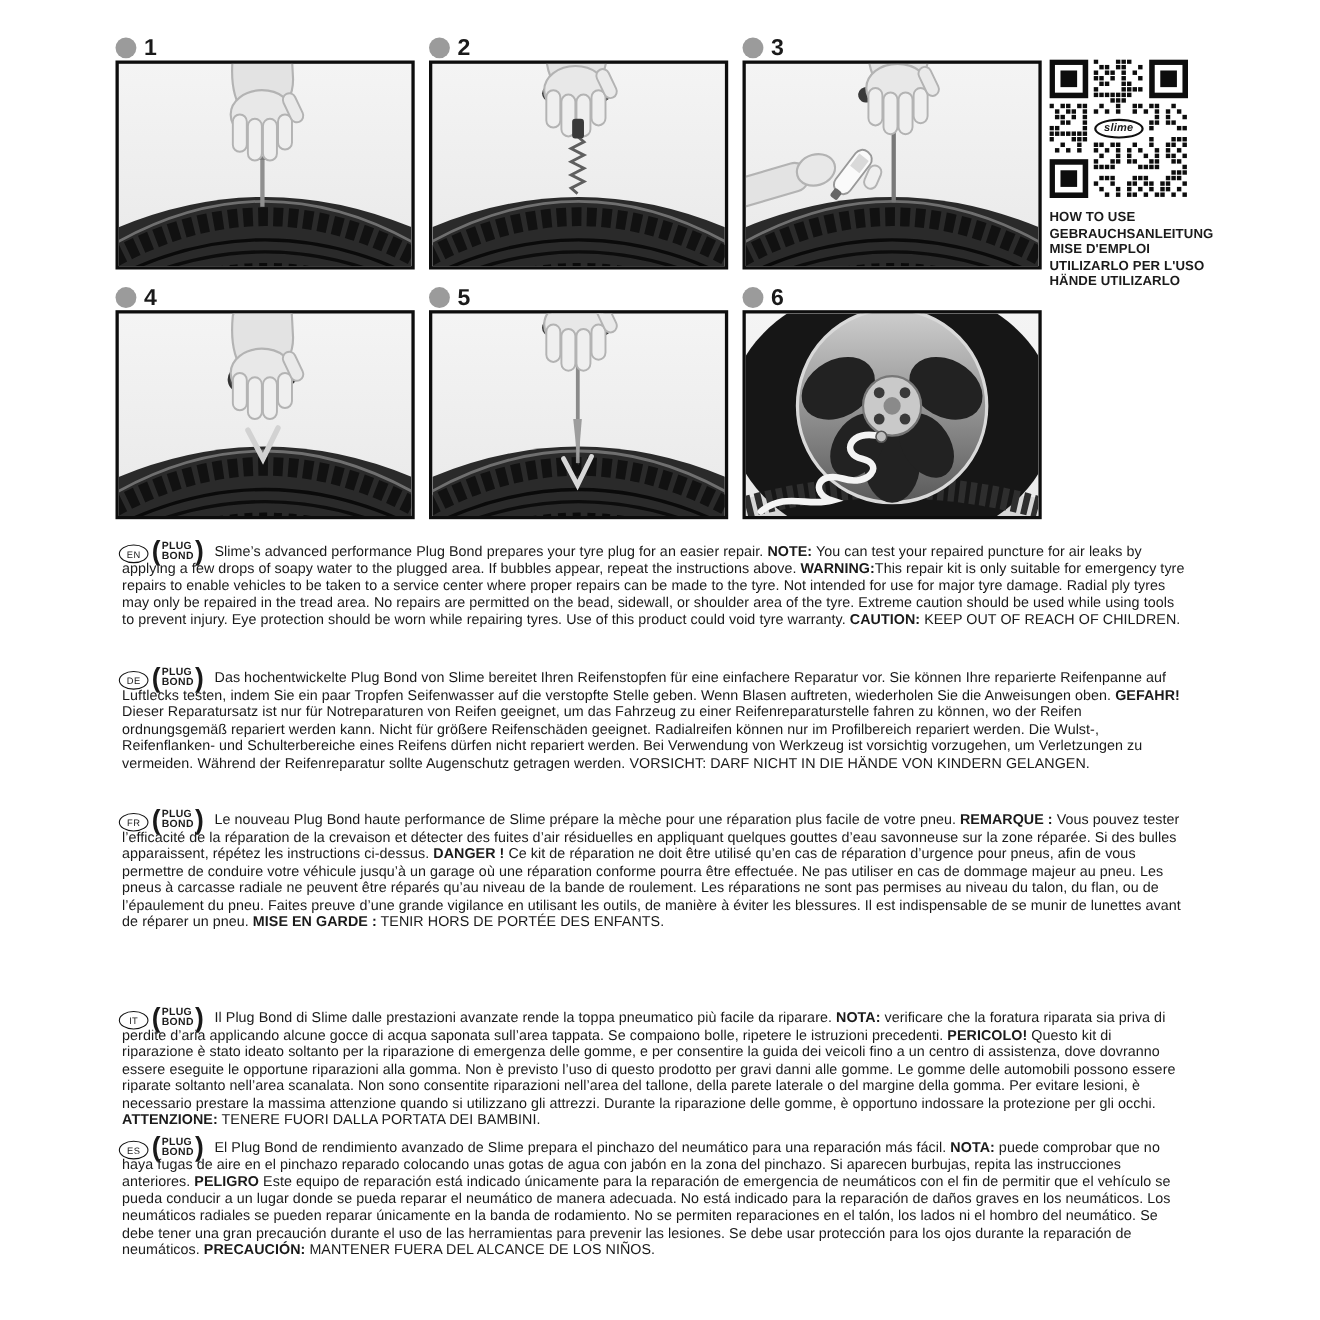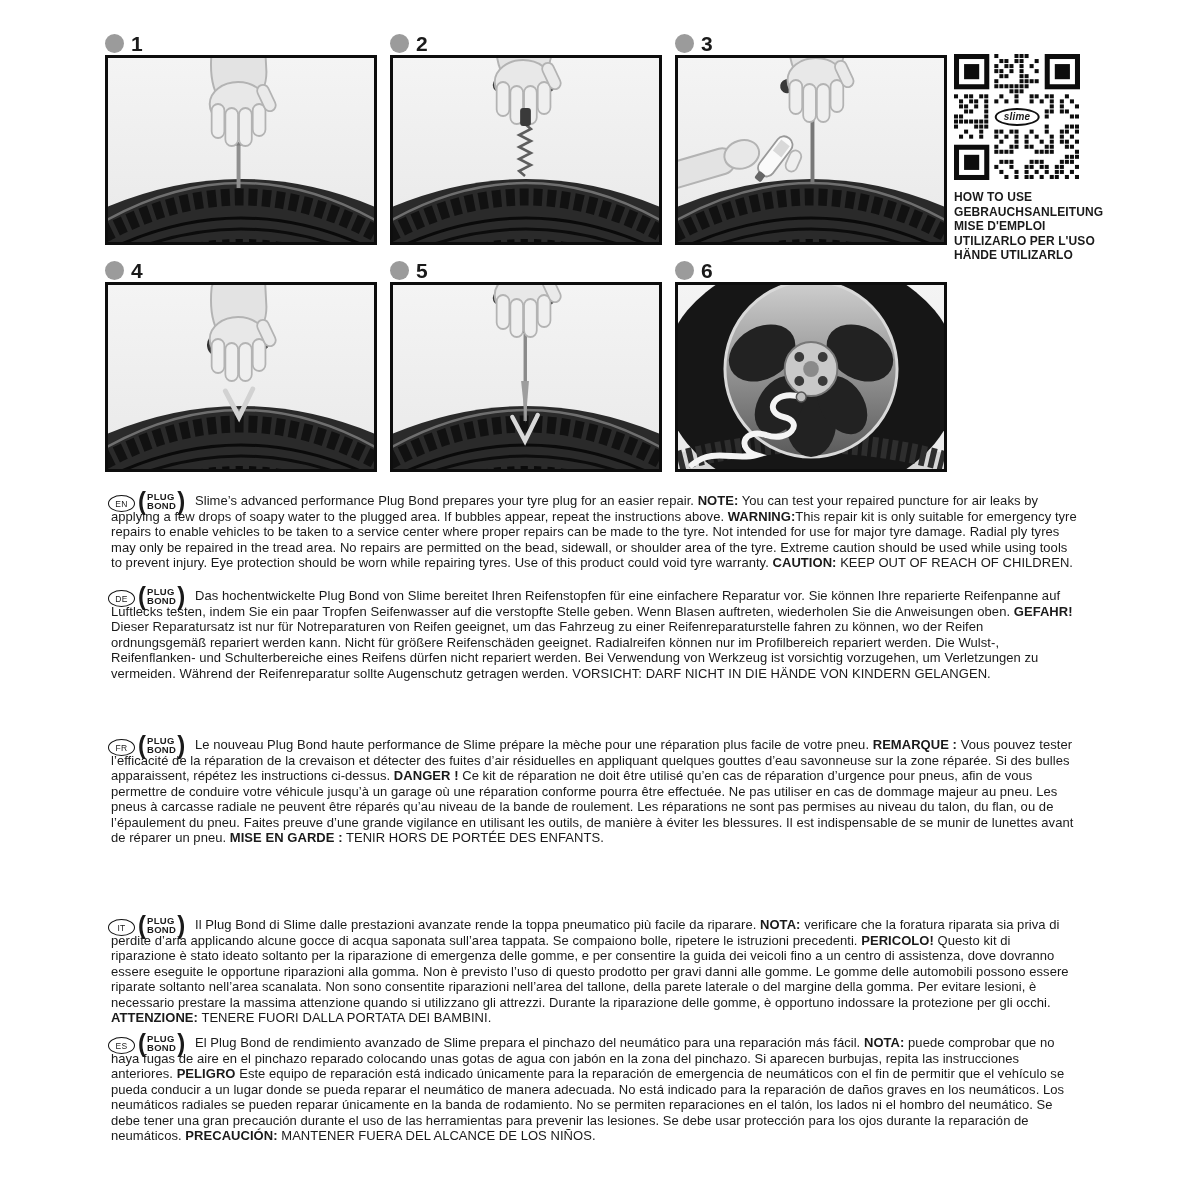--- a/index.html
+++ b/index.html
@@ -403,21 +403,21 @@
       <span class="pb-paren">(</span>
       <span class="pb-words">
         <span>PLUG</span>
         <span>BOND</span>
       </span>
       <span class="pb-paren">)</span>
     </div>
     <p class="lang-text"><span>Slime’s advanced performance Plug Bond prepares your tyre plug for an easier repair. </span><span class="bld">NOTE:</span><span> You can test your repaired puncture for air leaks by applying a few drops of soapy water to the plugged area. If bubbles appear, repeat the instructions above. </span><span class="bld">WARNING:</span><span>This repair kit is only suitable for emergency tyre repairs to enable vehicles to be taken to a service center where proper repairs can be made to the tyre. Not intended for use for major tyre damage. Radial ply tyres may only be repaired in the tread area. No repairs are permitted on the bead, sidewall, or shoulder area of the tyre. Extreme caution should be used while using tools to prevent injury. Eye protection should be worn while repairing tyres. Use of this product could void tyre warranty. </span><span class="bld">CAUTION:</span><span> KEEP OUT OF REACH OF CHILDREN.</span></p>
   </div>
 
-  <div class="lang-block" style="top:588px">
+  <div class="lang-block" style="top:608px">
     <div class="lang-oval">DE</div>
     <div class="pb-badge">
       <span class="pb-paren">(</span>
       <span class="pb-words">
         <span>PLUG</span>
         <span>BOND</span>
       </span>
       <span class="pb-paren">)</span>
     </div>
     <p class="lang-text"><span>Das hochentwickelte Plug Bond von Slime bereitet Ihren Reifenstopfen für eine einfachere Reparatur vor. Sie können Ihre reparierte Reifenpanne auf Luftlecks testen, indem Sie ein paar Tropfen Seifenwasser auf die verstopfte Stelle geben. Wenn Blasen auftreten, wiederholen Sie die Anweisungen oben. </span><span class="bld">GEFAHR!</span><span> Dieser Reparatursatz ist nur für Notreparaturen von Reifen geeignet, um das Fahrzeug zu einer Reifenreparaturstelle fahren zu können, wo der Reifen ordnungsgemäß repariert werden kann. Nicht für größere Reifenschäden geeignet. Radialreifen können nur im Profilbereich repariert werden. Die Wulst-, Reifenflanken- und Schulterbereiche eines Reifens dürfen nicht repariert werden. Bei Verwendung von Werkzeug ist vorsichtig vorzugehen, um Verletzungen zu vermeiden. Während der Reifenreparatur sollte Augenschutz getragen werden. VORSICHT: DARF NICHT IN DIE HÄNDE VON KINDERN GELANGEN.</span></p>

